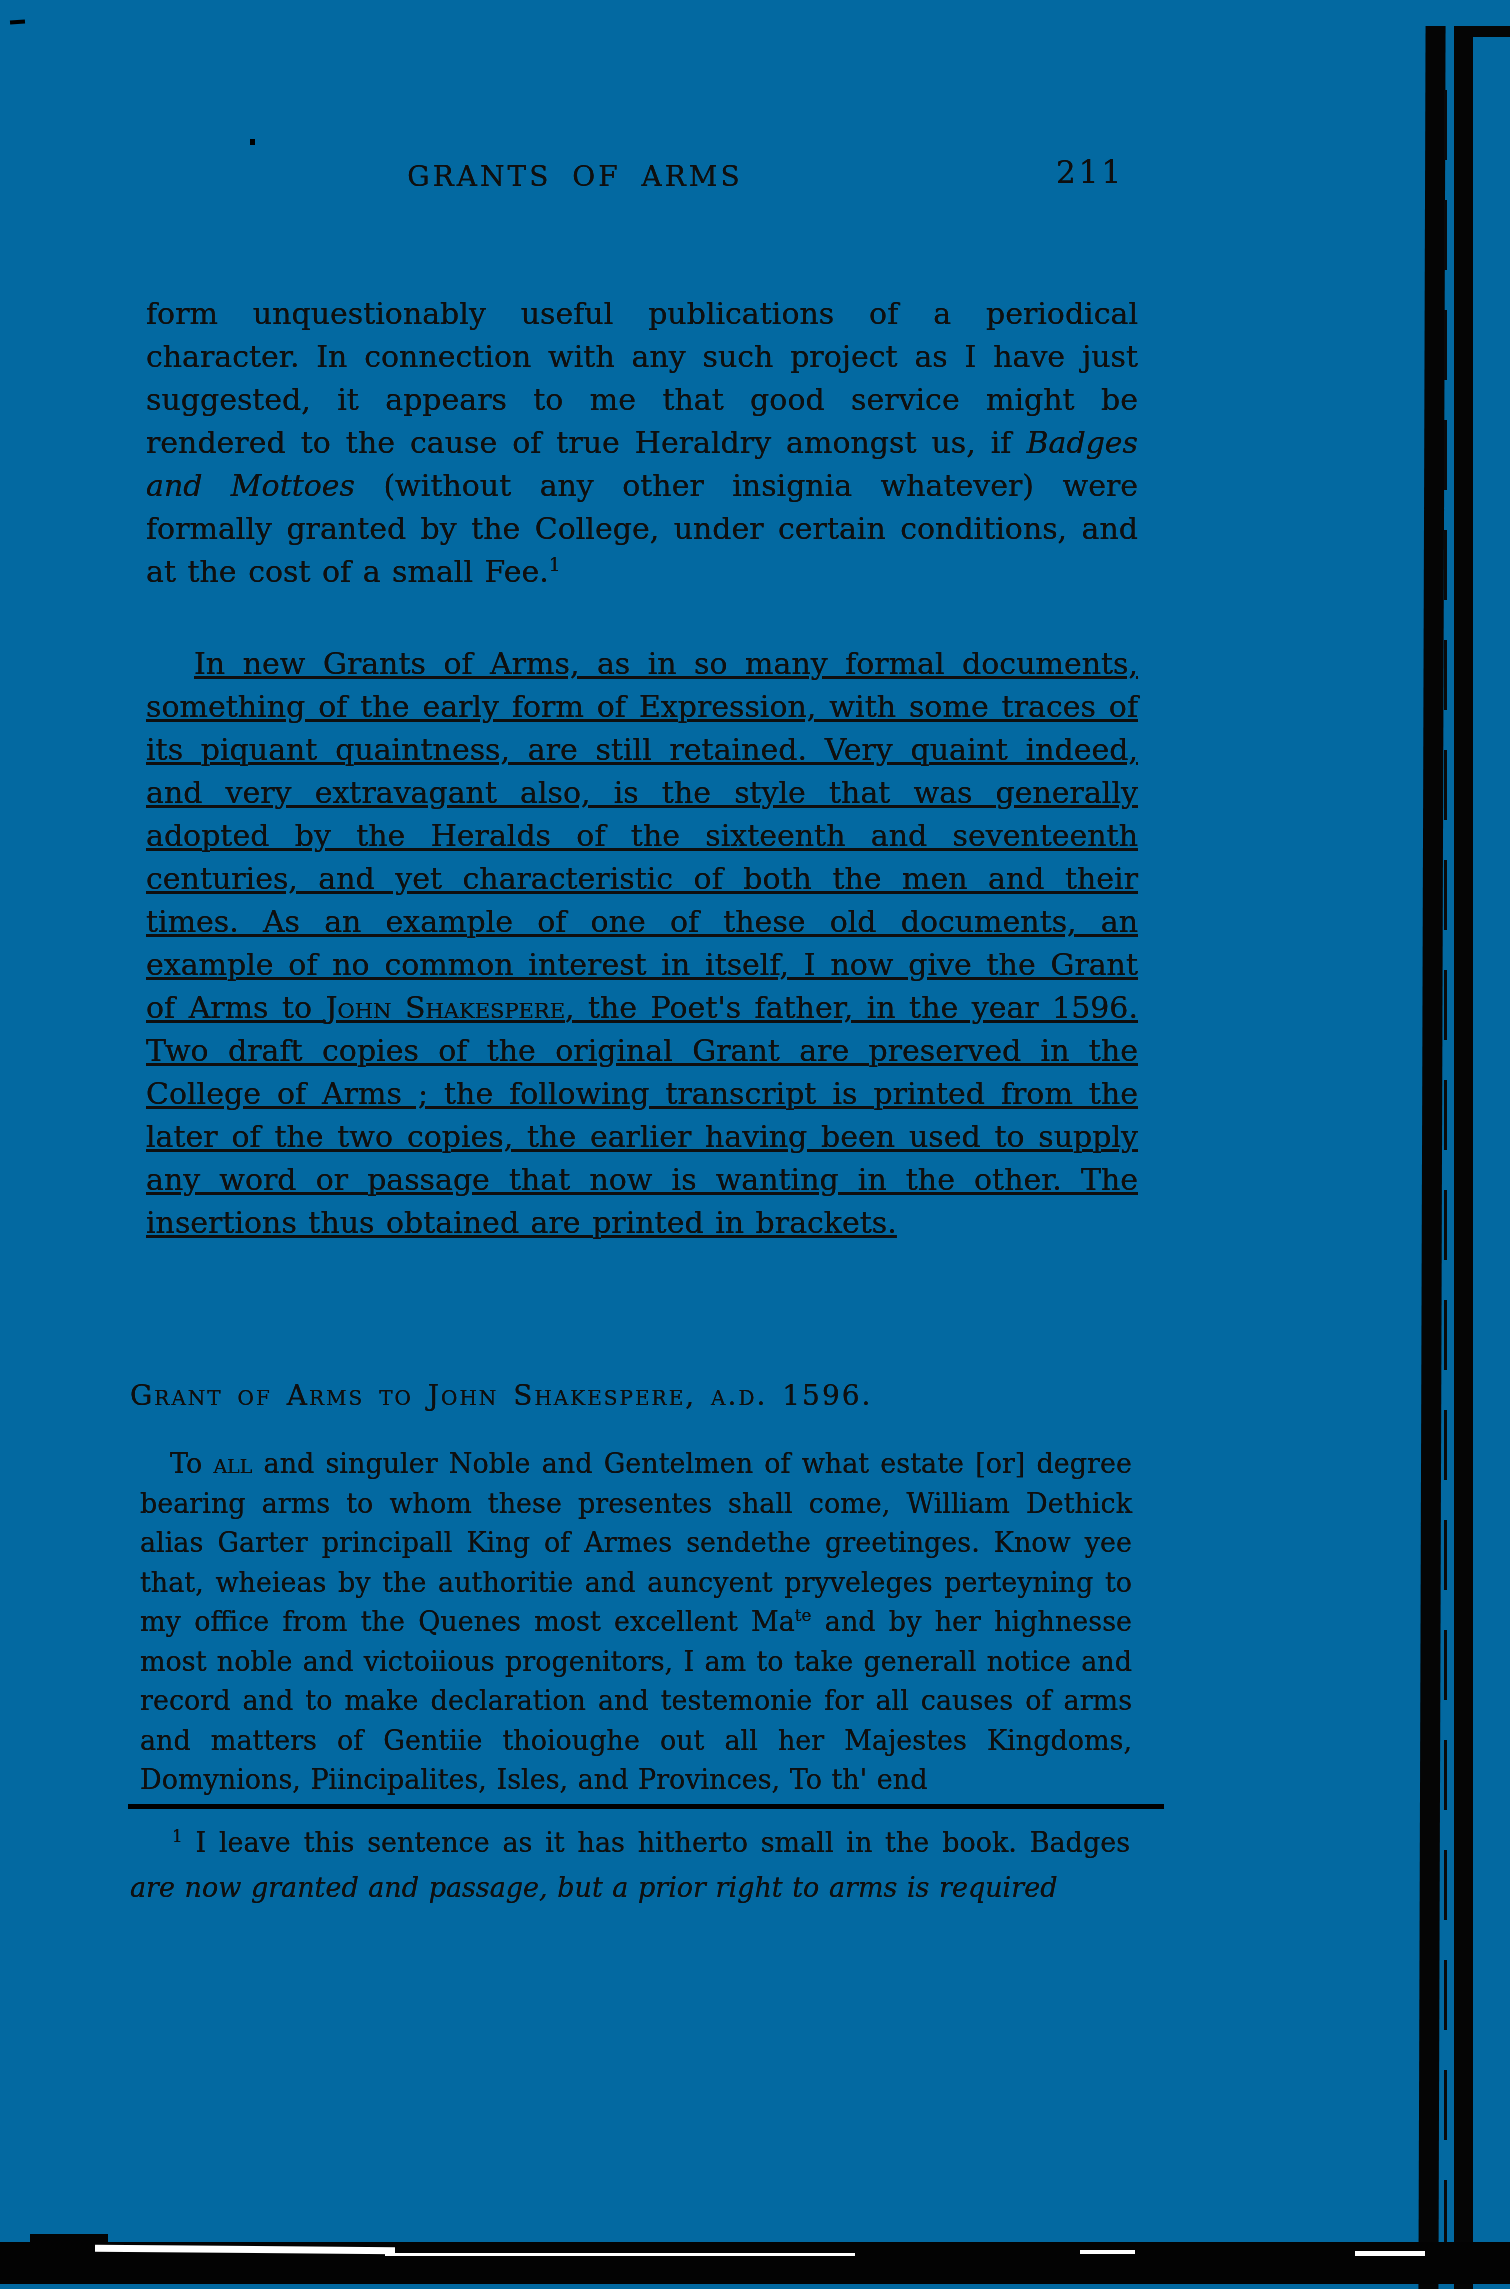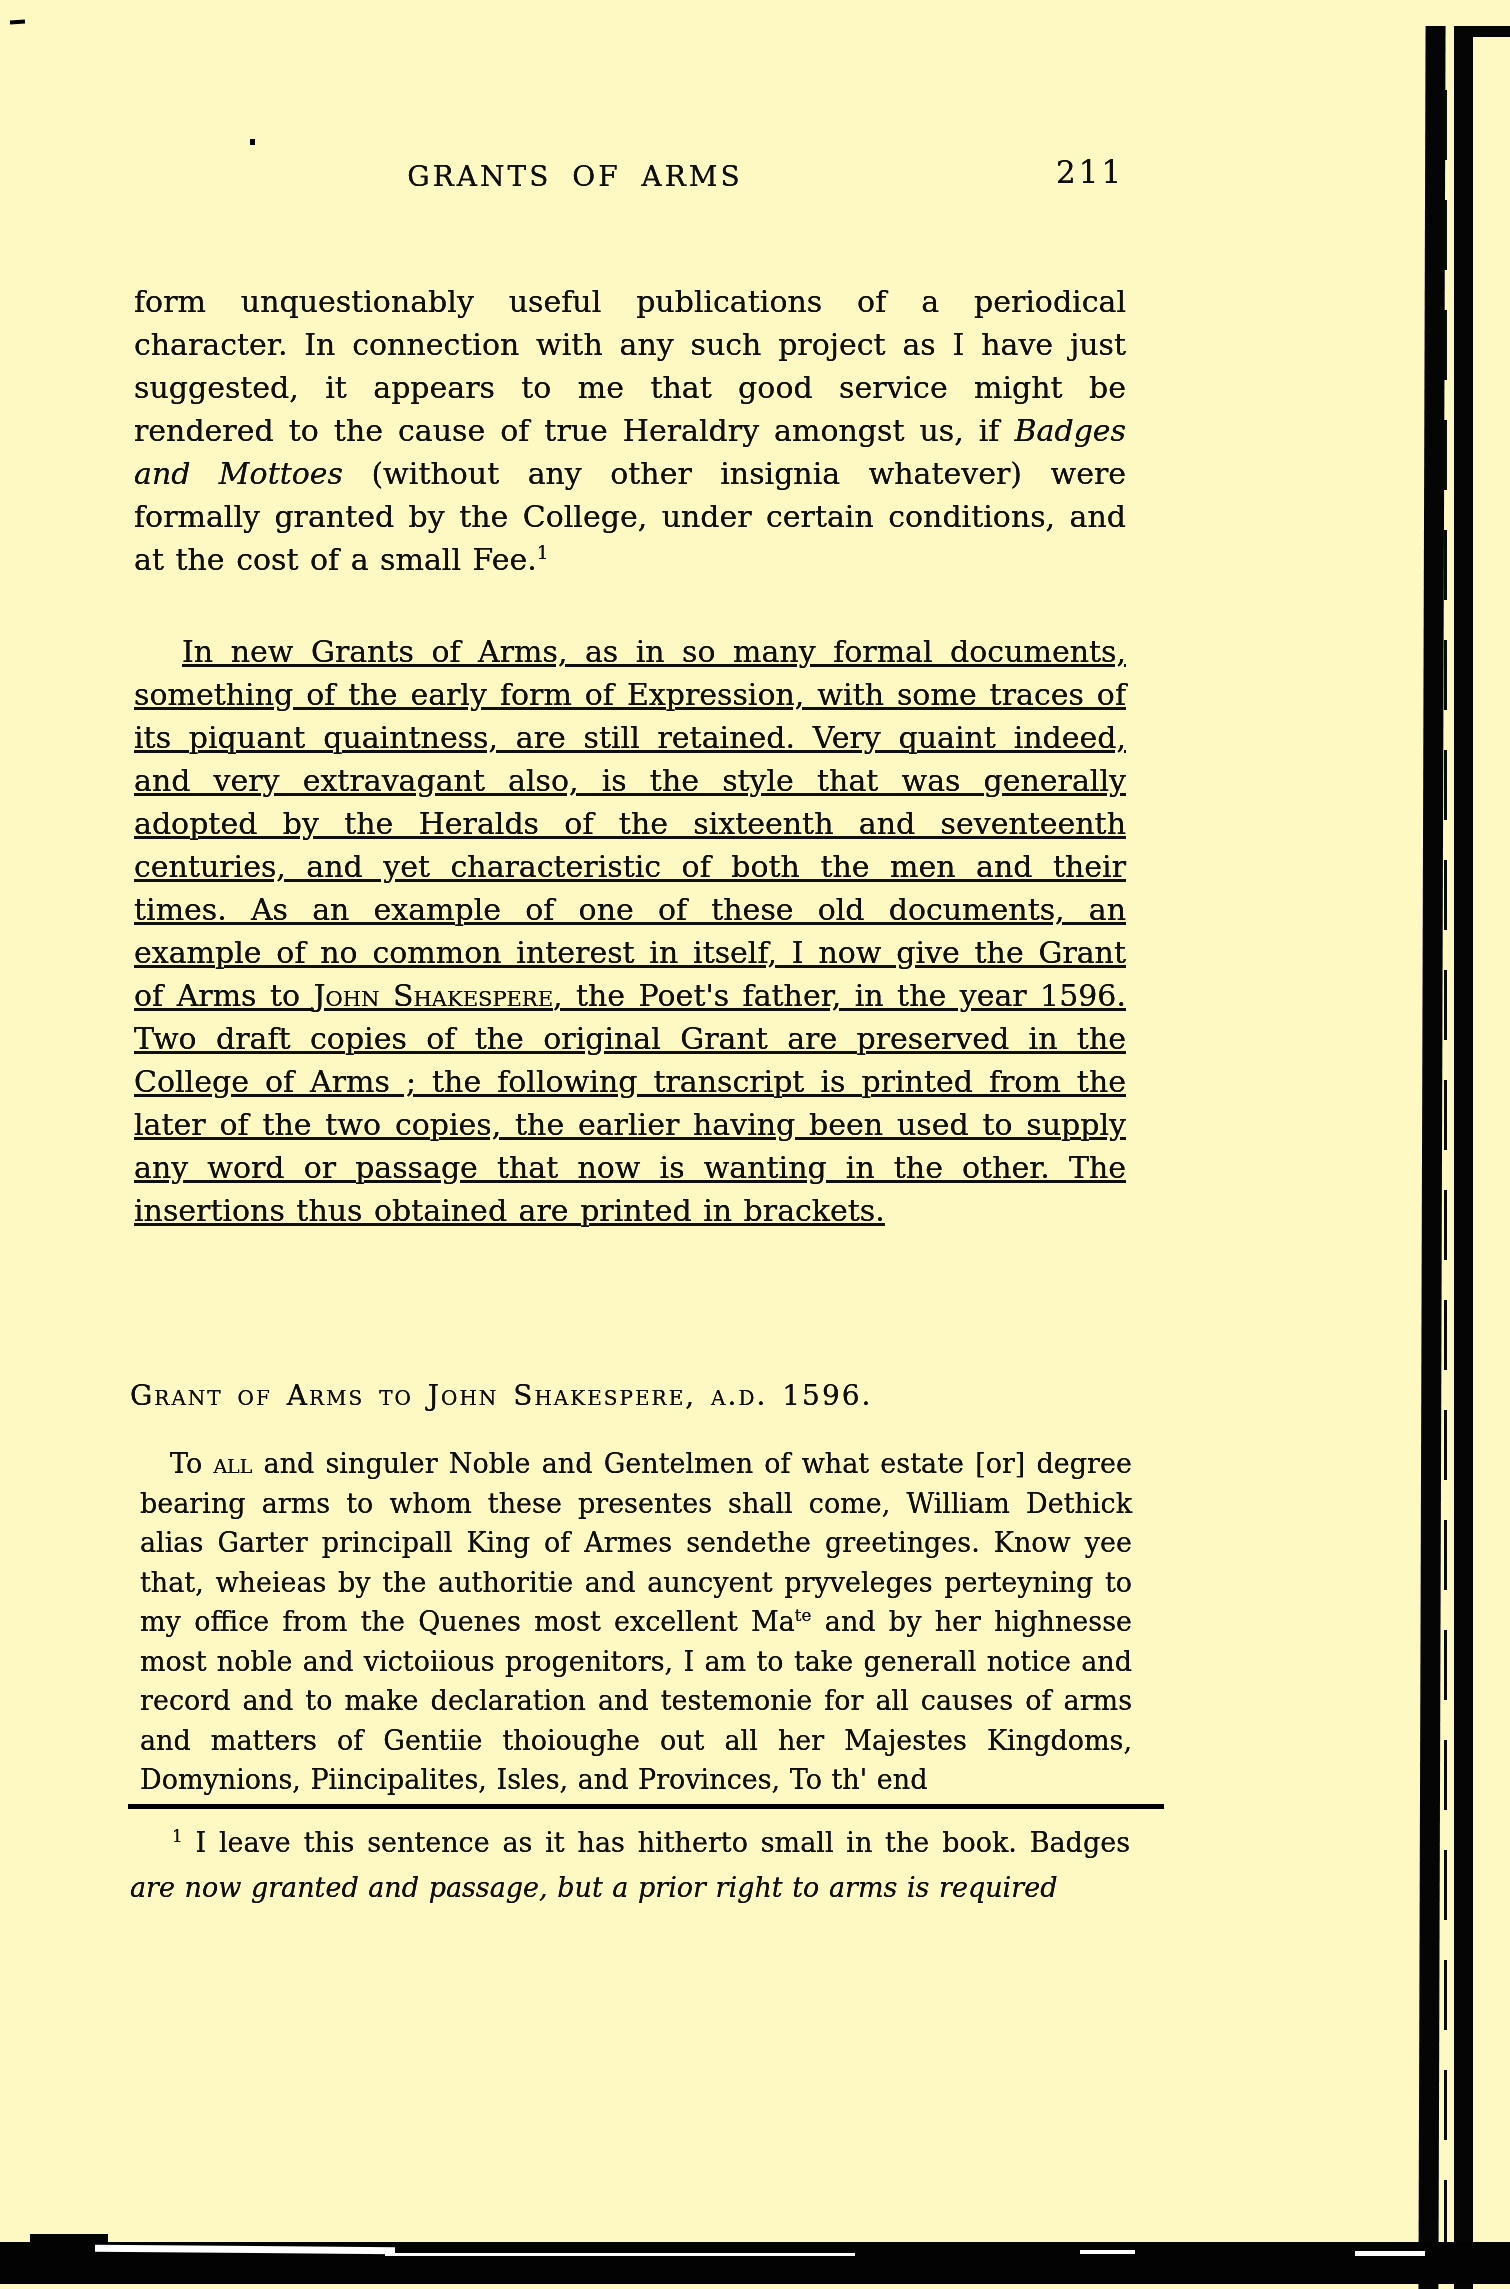--- a/index.html
+++ b/index.html
@@ -6,21 +6,21 @@
     margin: 0;
     padding: 0;
     background: #ffffff;
   }
   * { box-sizing: border-box; }
 
   .page {
     position: relative;
     width: 1510px;
     height: 2289px;
-    background: #fef9c3;
+    background: #0369a1;
     font-family: "DejaVu Serif", serif;
     color: #0f0f0f;
     overflow: hidden;
   }
 
   .txt { text-shadow: 0 0 0.5px currentColor; }
 
   
   .running-head {
     position: absolute;
@@ -39,21 +39,21 @@
     top: 154px;
     font-size: 31px;
     letter-spacing: 3px;
   }
 
   
   .para {
     position: absolute;
     left: 130px;
     width: 992px;
-    margin: 4px;
+    margin: 16px;
     text-align: justify;
     font-size: 30px;
     line-height: 43px;
     word-spacing: 2px;
   }
   .para1 { top: 276px; }
   .para2 { top: 626px; text-indent: 48px; text-decoration: underline; }
 
   em { font-style: italic; }
   .sc { font-variant: small-caps; }

